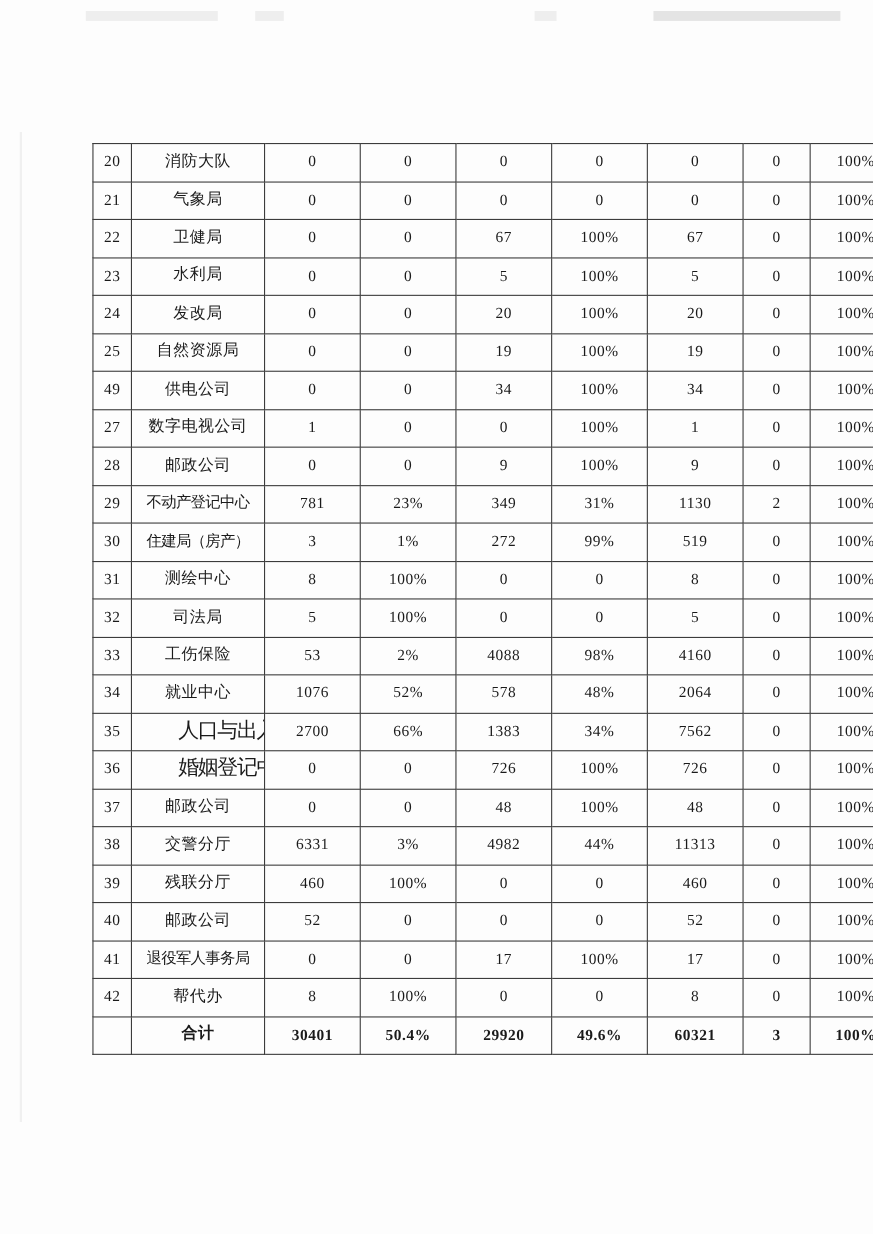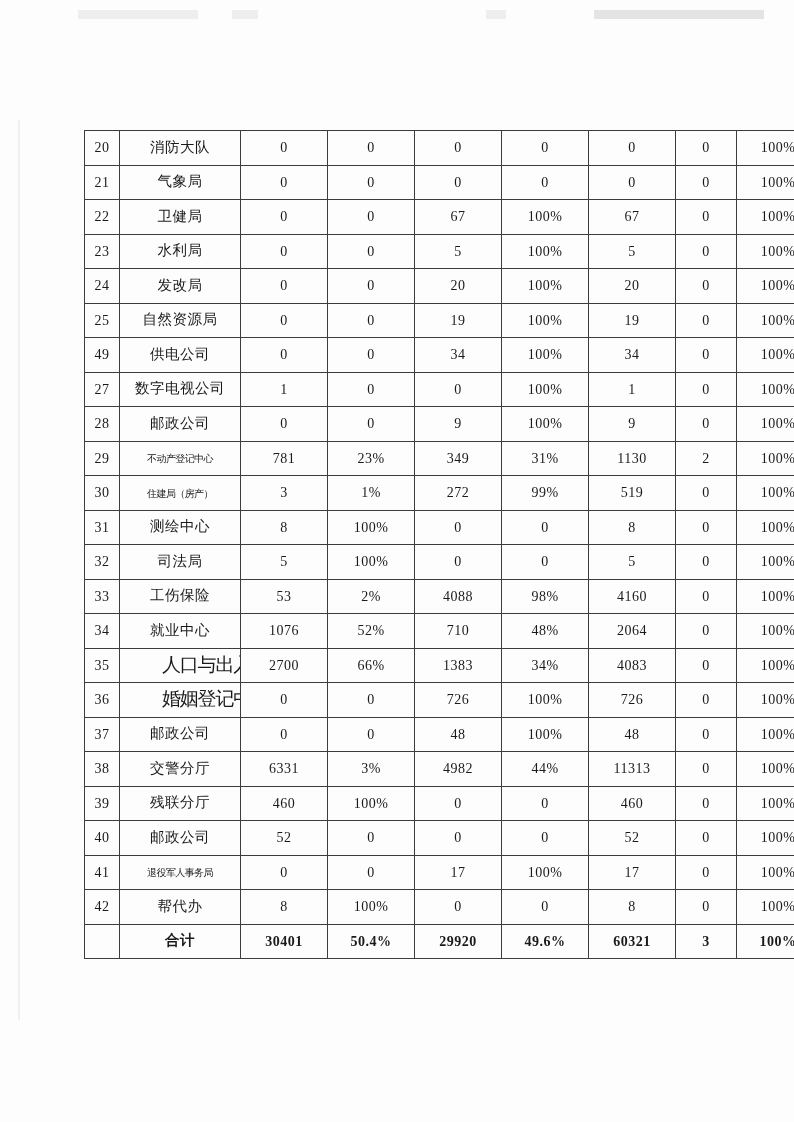--- a/index.html
+++ b/index.html
@@ -76,21 +76,21 @@
   td.c-num     { width: 82px;  font-size: 14px; letter-spacing: 0;}
   td.c-pct     { width: 82px;  font-size: 14px; letter-spacing: 0;}
   td.c-small   { width: 56px;  font-size: 14px; letter-spacing: 0;}
   td.c-last    { width: 78px;  font-size: 14px; letter-spacing: 0;}
   
   td.c-name span.lbl {
     display: inline-block;
     max-width: 112px;
     transform-origin: center;
   }
-  td.c-name.tight span.lbl { letter-spacing: -0.6px; font-size: 10px; }
+  td.c-name.tight span.lbl { letter-spacing: -0.6px; font-size: 14px; }
   td.c-name.tighter span.lbl { letter-spacing: -1.2px; font-size: 19px; margin-left: 40px; }
   .total-row td { font-weight: bold; }
 </style>
 </head>
 <body>
 
 <div class="page">
 
   <div class="scan-top">
     <div class="smudge s1"></div>
@@ -255,34 +255,34 @@
             <td class="c-pct">98%</td>
             <td class="c-num">4160</td>
             <td class="c-small">0</td>
             <td class="c-last">100%</td>
           </tr>
           <tr>
             <td class="c-idx">34</td>
             <td class="c-name"><span class="lbl">就业中心</span></td>
             <td class="c-num">1076</td>
             <td class="c-pct">52%</td>
-            <td class="c-num">710</td>
+            <td class="c-num">578</td>
             <td class="c-pct">48%</td>
             <td class="c-num">2064</td>
             <td class="c-small">0</td>
             <td class="c-last">100%</td>
           </tr>
           <tr>
             <td class="c-idx">35</td>
             <td class="c-name tighter"><span class="lbl">人口与出入境分厅</span></td>
             <td class="c-num">2700</td>
             <td class="c-pct">66%</td>
             <td class="c-num">1383</td>
             <td class="c-pct">34%</td>
-            <td class="c-num">4083</td>
+            <td class="c-num">7562</td>
             <td class="c-small">0</td>
             <td class="c-last">100%</td>
           </tr>
           <tr>
             <td class="c-idx">36</td>
             <td class="c-name tighter"><span class="lbl">婚姻登记中心分厅</span></td>
             <td class="c-num">0</td>
             <td class="c-pct">0</td>
             <td class="c-num">726</td>
             <td class="c-pct">100%</td>

